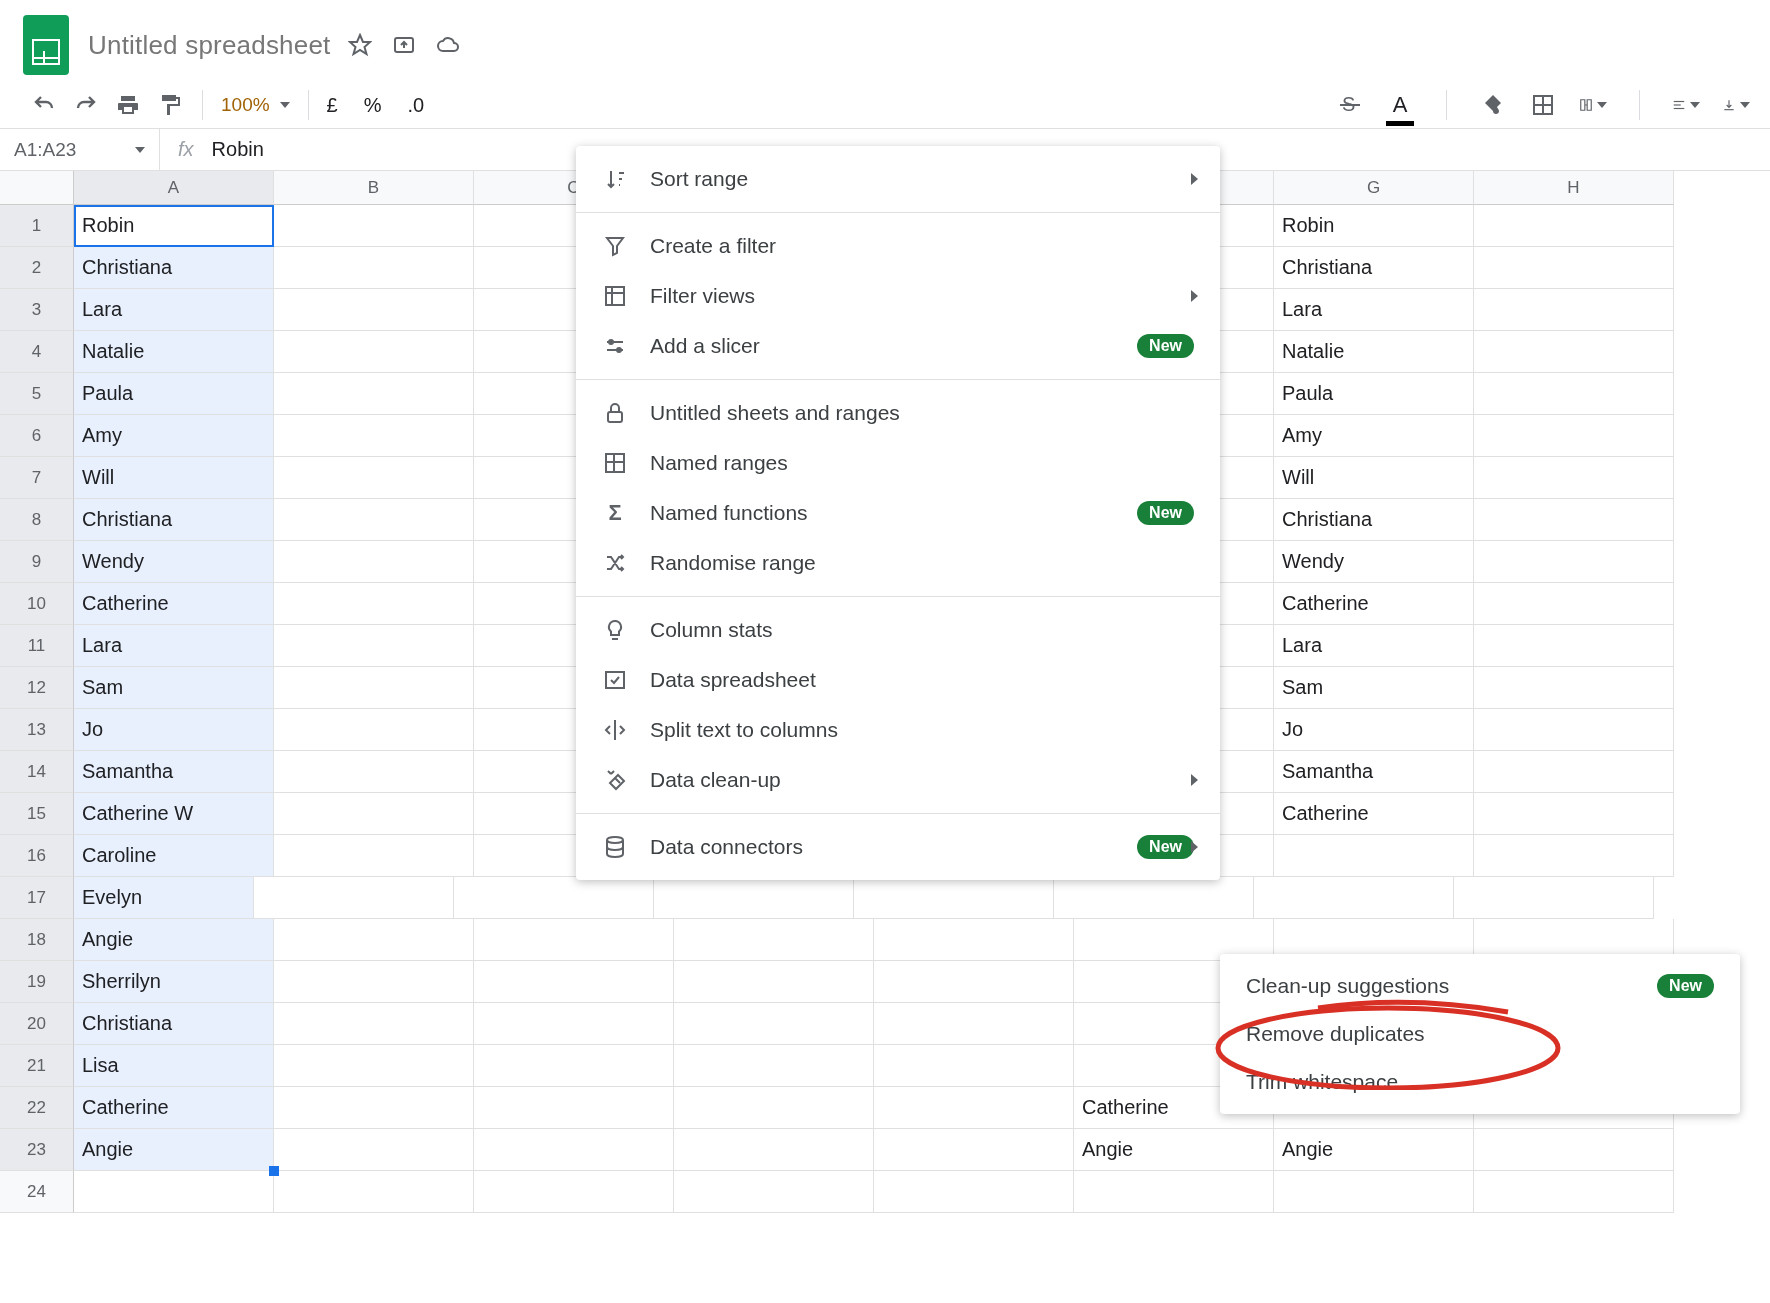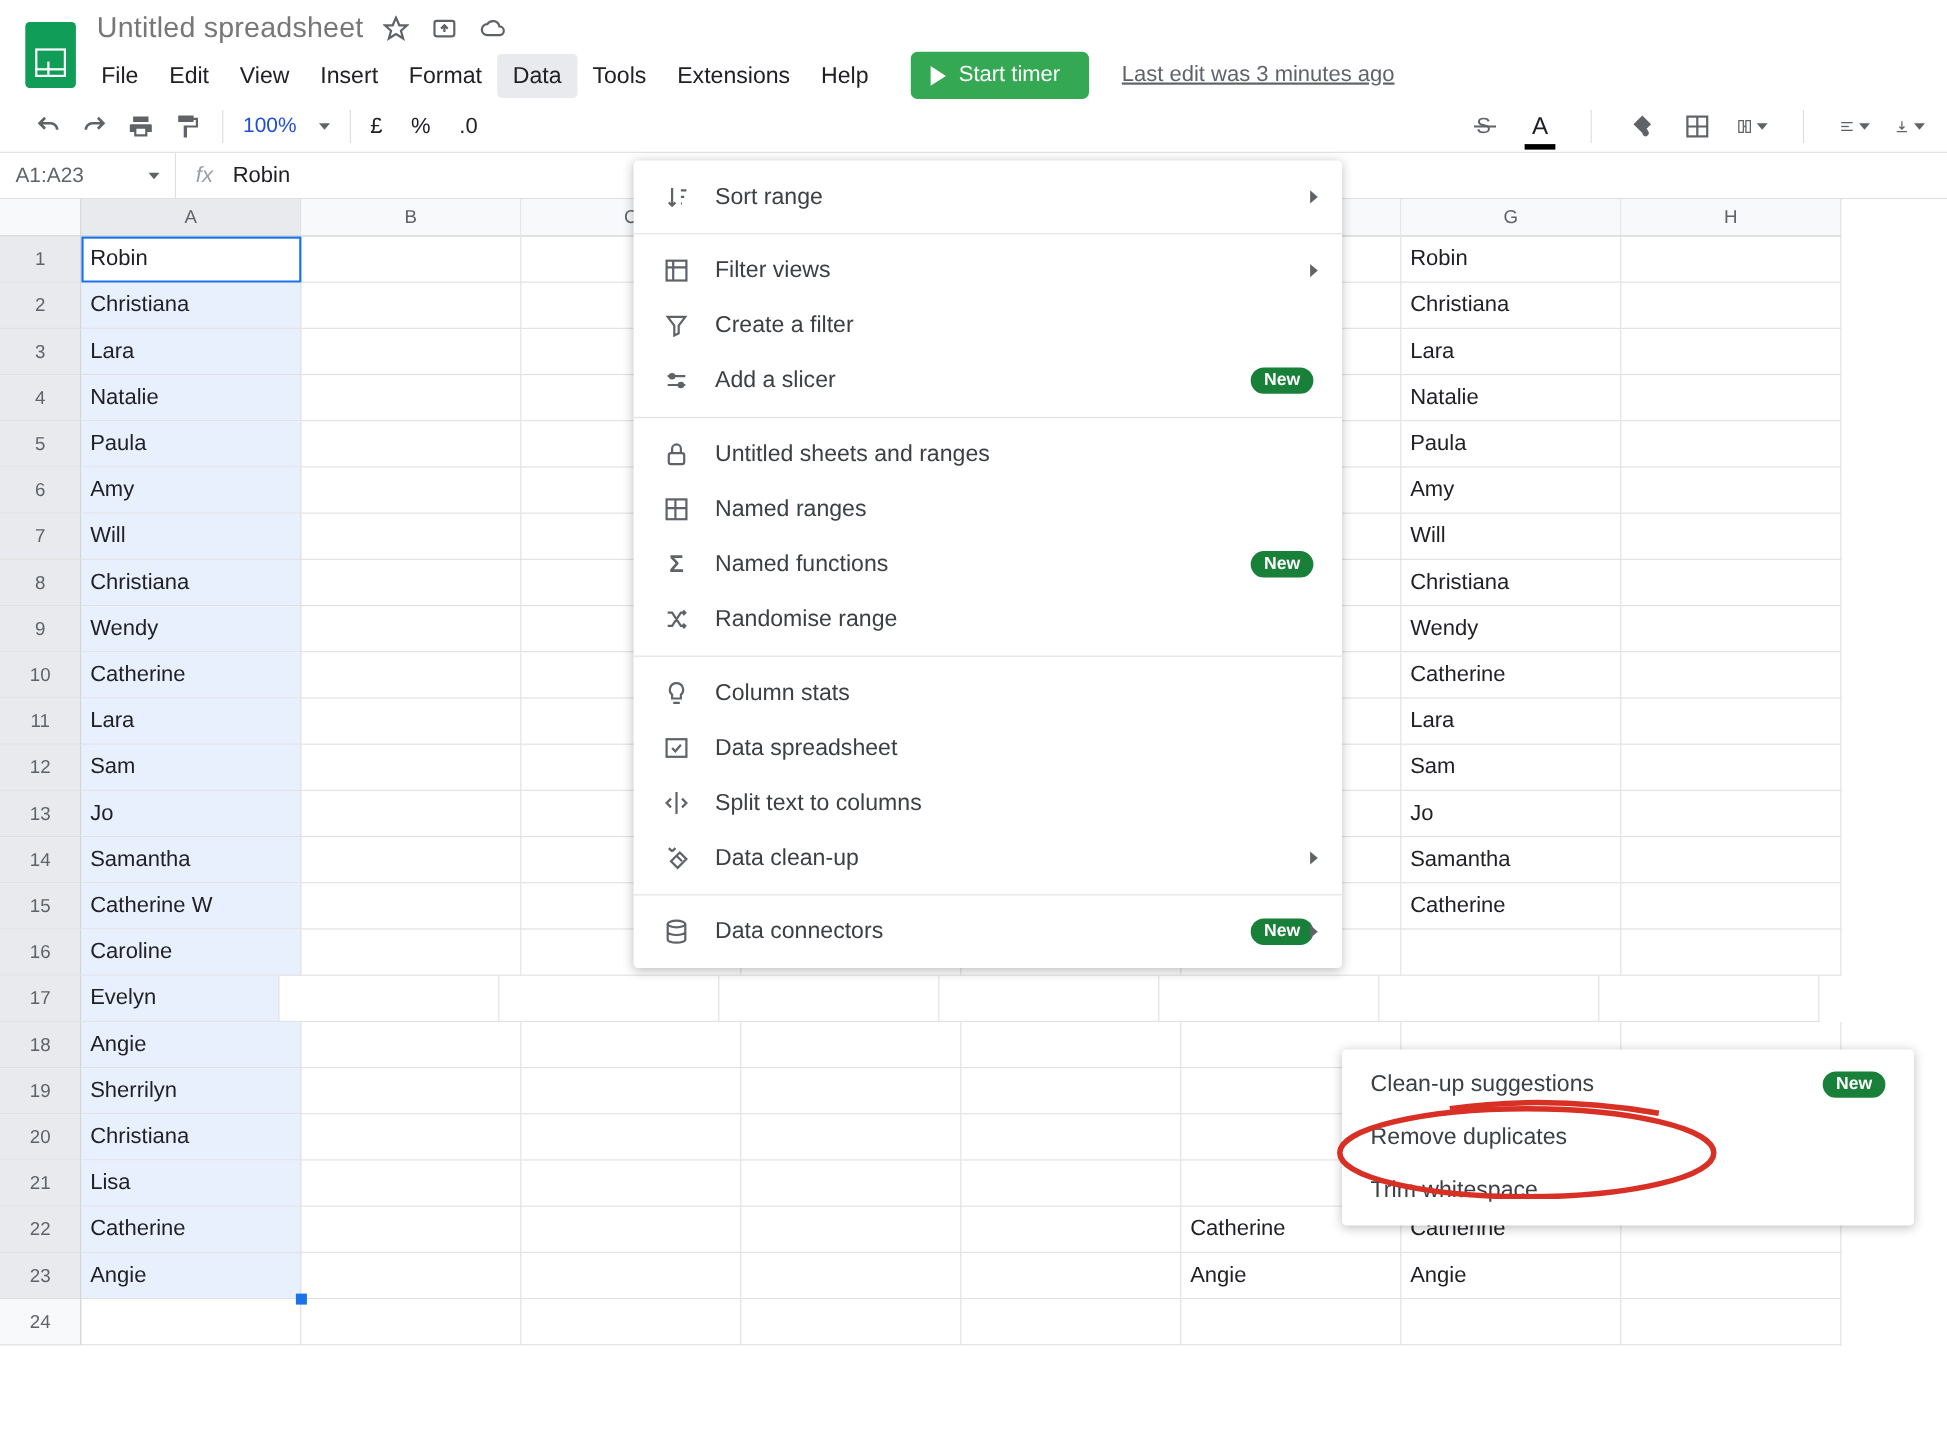--- a/index.html
+++ b/index.html
@@ -26,21 +26,21 @@
 .menu-item.active{background:#e8eaed;}
 .start-btn{margin-left:24px;background:#34a853;color:#fff;padding:10px 26px 10px 18px;border-radius:6px;display:flex;align-items:center;gap:12px;font-size:20px;font-weight:500;cursor:pointer;}
 .start-btn::before{content:'';border-left:14px solid #fff;border-top:9px solid transparent;border-bottom:9px solid transparent;}
 .last-edit{margin-left:30px;color:#5f6368;font-size:20px;text-decoration:underline;cursor:pointer;}
 
 
 .toolbar{display:flex;align-items:center;padding:10px 20px 8px 30px;border-bottom:1px solid #e0e0e0;gap:8px;}
 .tb-sep{width:1px;height:30px;background:#dadce0;margin:0 10px;}
 .tb-icon{width:28px;height:28px;display:flex;align-items:center;justify-content:center;color:#5f6368;cursor:pointer;}
 .tb-group{display:flex;align-items:center;gap:14px;}
-.zoom{display:flex;align-items:center;gap:20px;font-size:19px;color:#1d4ed8;cursor:pointer;}
+.zoom{display:flex;align-items:center;gap:10px;font-size:19px;color:#a16207;cursor:pointer;}
 .caret{width:0;height:0;border-left:5px solid transparent;border-right:5px solid transparent;border-top:6px solid #5f6368;}
 .tb-text{font-size:20px;color:#202124;cursor:pointer;}
 
 
 .namebox-row{display:flex;align-items:center;height:42px;border-bottom:1px solid #e0e0e0;}
 .namebox{width:160px;padding:0 14px;display:flex;align-items:center;justify-content:space-between;color:#5f6368;font-size:19px;border-right:1px solid #e0e0e0;height:100%;}
 .fx{font-style:italic;color:#9aa0a6;padding:0 18px;font-size:20px;}
 .fvalue{font-size:20px;color:#202124;}
 
 
@@ -94,33 +94,20 @@
               <rect x="3" y="5" width="18" height="14" rx="2"></rect>
               <path d="M12 9v6M9 12l3-3 3 3"></path>
             </svg>
         </span>
         <span class="icon-btn">
           <svg viewBox="0 0 24 24" fill="none" stroke="#5f6368" stroke-width="2">
               <path d="M7 18a5 5 0 010-10 6 6 0 0111 2 4 4 0 010 8H7z"></path>
             </svg>
         </span>
       </div>
-      <div class="menubar">
-        <span class="menu-item">File</span>
-        <span class="menu-item">Edit</span>
-        <span class="menu-item">View</span>
-        <span class="menu-item">Insert</span>
-        <span class="menu-item">Format</span>
-        <span class="menu-item active">Data</span>
-        <span class="menu-item">Tools</span>
-        <span class="menu-item">Extensions</span>
-        <span class="menu-item">Help</span>
-        <span class="start-btn">Start timer</span>
-        <span class="last-edit">Last edit was 3 minutes ago</span>
-      </div>
     </div>
   </div>
 
   <div class="toolbar">
     <div class="tb-group">
       <span class="tb-icon">
           <svg viewBox="0 0 24 24" fill="none" stroke="#5f6368" stroke-width="2.4">
             <path d="M9 14L4 9l5-5M4 9h10a6 6 0 016 6v0"></path>
           </svg>
         </span>
@@ -494,35 +481,35 @@
             <path d="M8 4v16M5 17l3 3 3-3M16 6h5M16 12h3M16 18h1"></path>
           </svg>
         </span>
       <span>Sort range</span>
         <span class="dd-arrow"></span>
     </div>
     <div class="dd-sep"></div>
     <div class="dd-item">
       <span class="dd-icon">
           <svg viewBox="0 0 24 24" fill="none" stroke="#5f6368" stroke-width="2">
+            <path d="M4 4h16L14 12v7l-4 2v-9L4 4z"></path>
+          </svg>
+        </span>
+      <span>Create a filter</span>
+    </div>
+    <div class="dd-item">
+      <span class="dd-icon">
+          <svg viewBox="0 0 24 24" fill="none" stroke="#5f6368" stroke-width="2">
             <rect x="3" y="3" width="18" height="18"></rect>
             <line x1="3" y1="9" x2="21" y2="9"></line>
             <line x1="9" y1="3" x2="9" y2="21"></line>
           </svg>
         </span>
       <span>Filter views</span>
         <span class="dd-arrow"></span>
-    </div>
-    <div class="dd-item">
-      <span class="dd-icon">
-          <svg viewBox="0 0 24 24" fill="none" stroke="#5f6368" stroke-width="2">
-            <path d="M4 4h16L14 12v7l-4 2v-9L4 4z"></path>
-          </svg>
-        </span>
-      <span>Create a filter</span>
     </div>
     <div class="dd-item">
       <span class="dd-icon">
           <svg viewBox="0 0 24 24" fill="none" stroke="#5f6368" stroke-width="2">
             <line x1="4" y1="8" x2="20" y2="8"></line>
             <line x1="4" y1="16" x2="20" y2="16"></line>
             <circle cx="8" cy="8" r="2" fill="#5f6368"></circle>
             <circle cx="16" cy="16" r="2" fill="#5f6368"></circle>
           </svg>
         </span>

